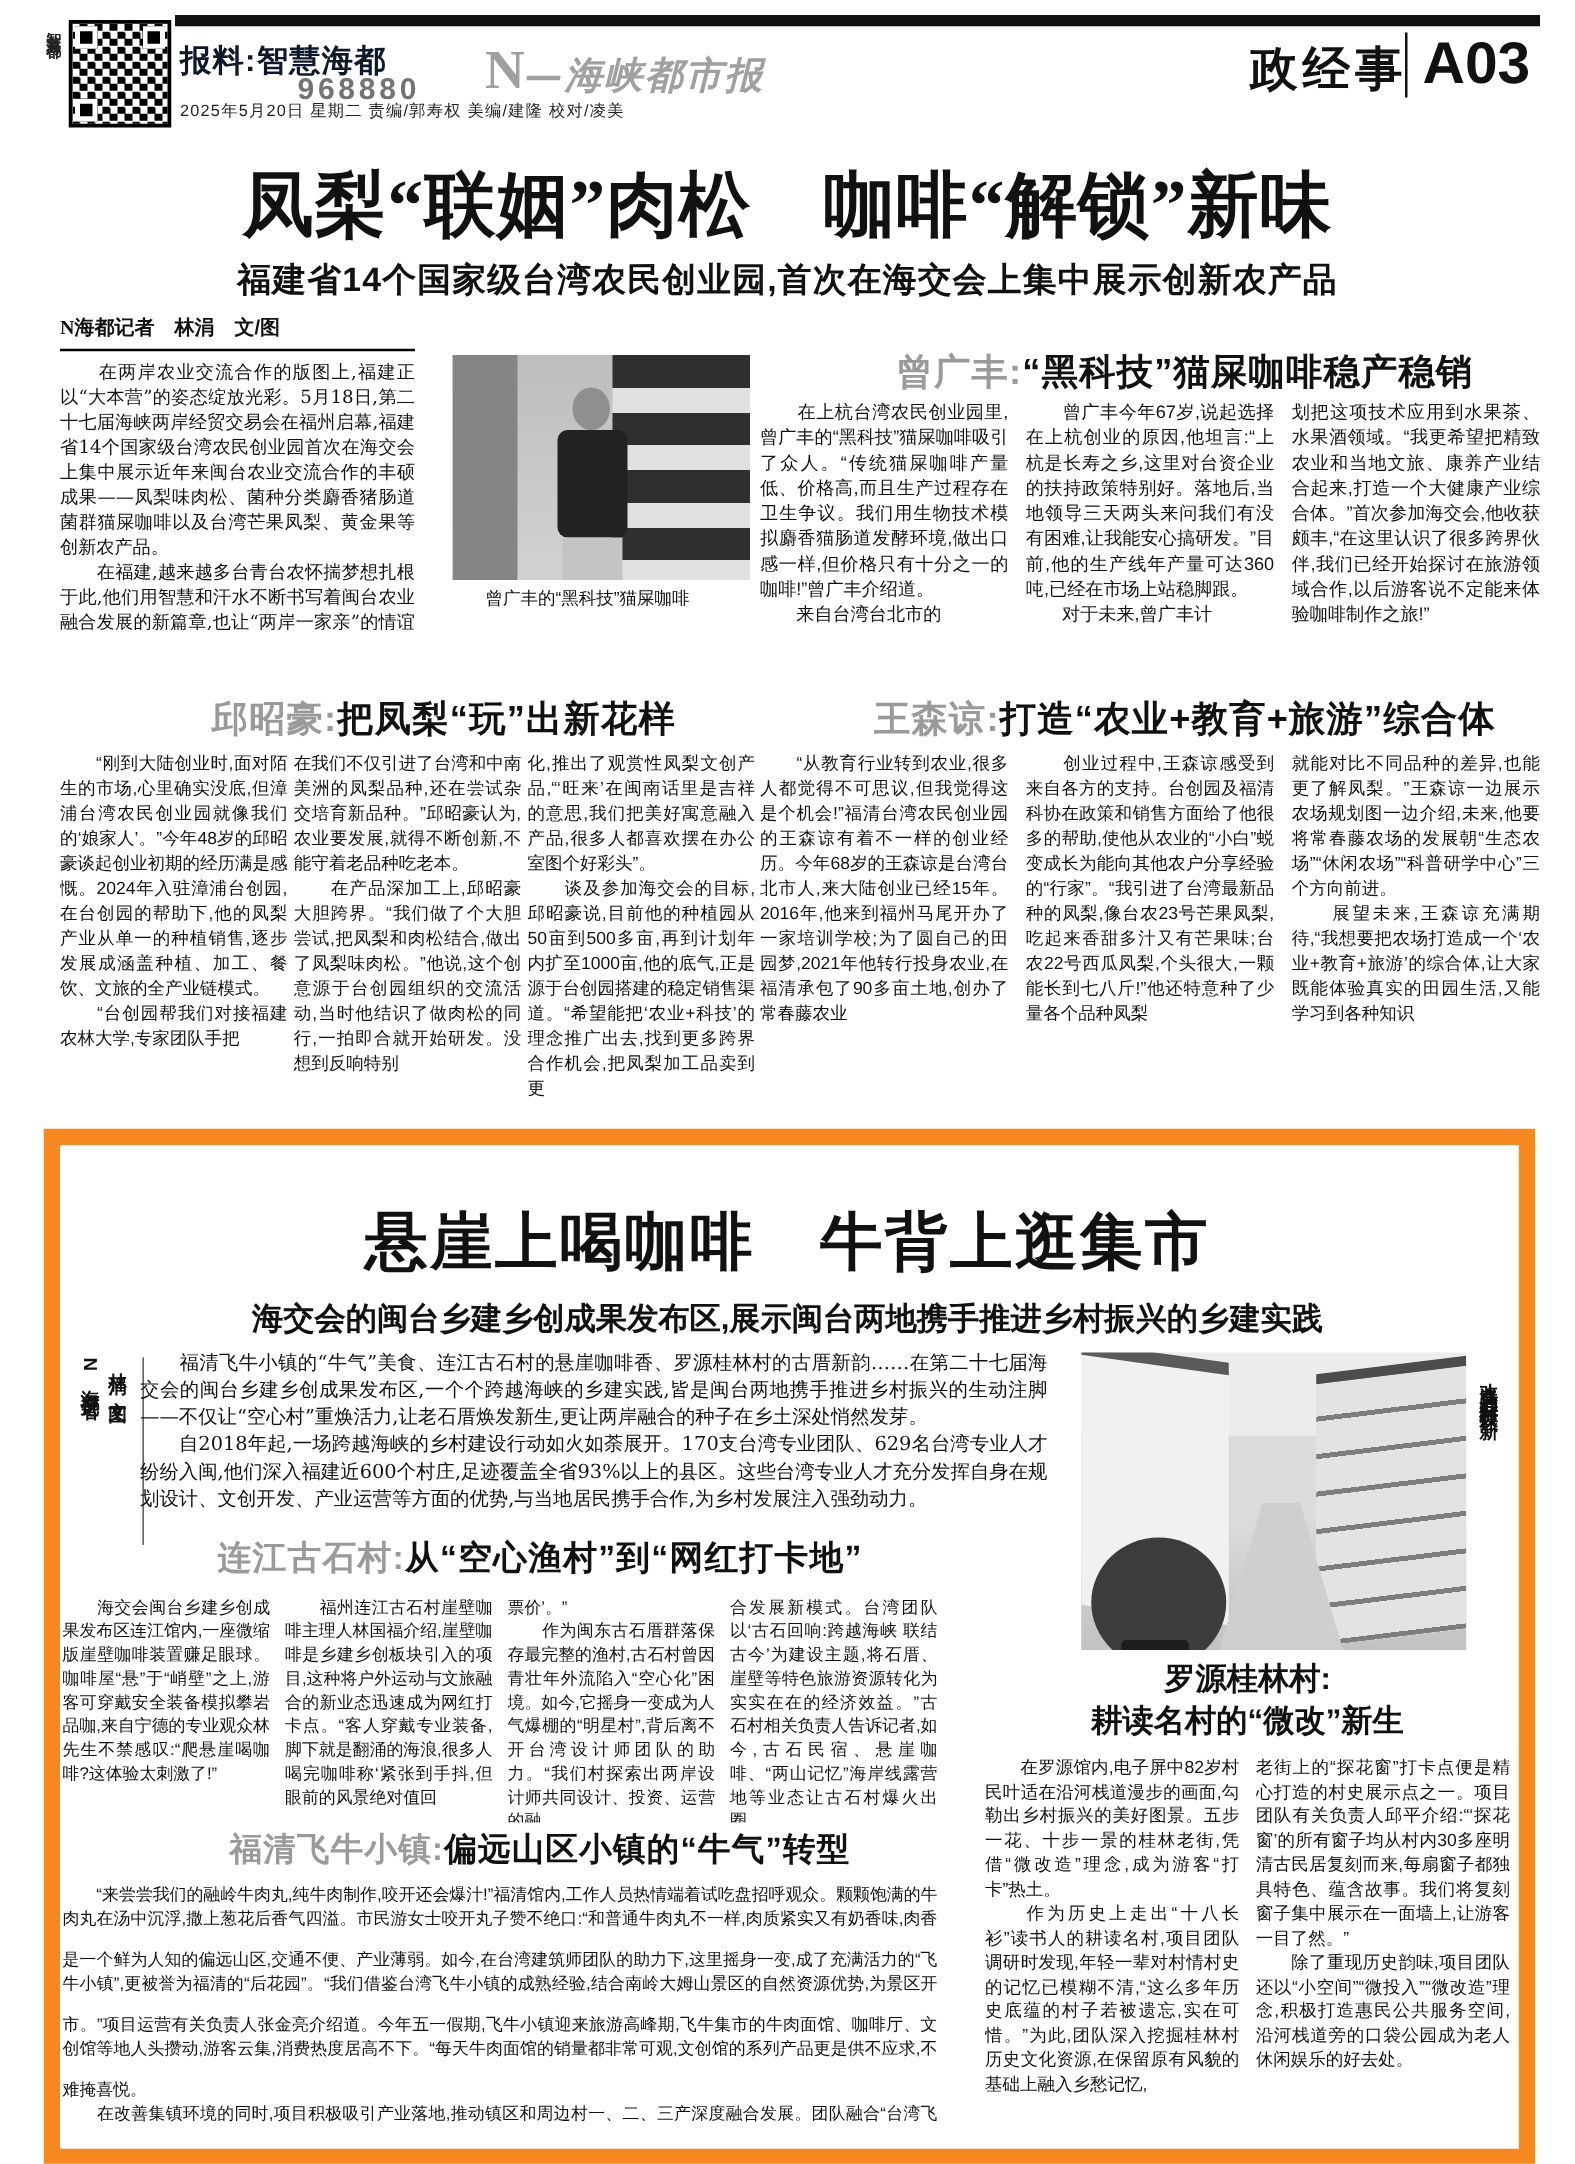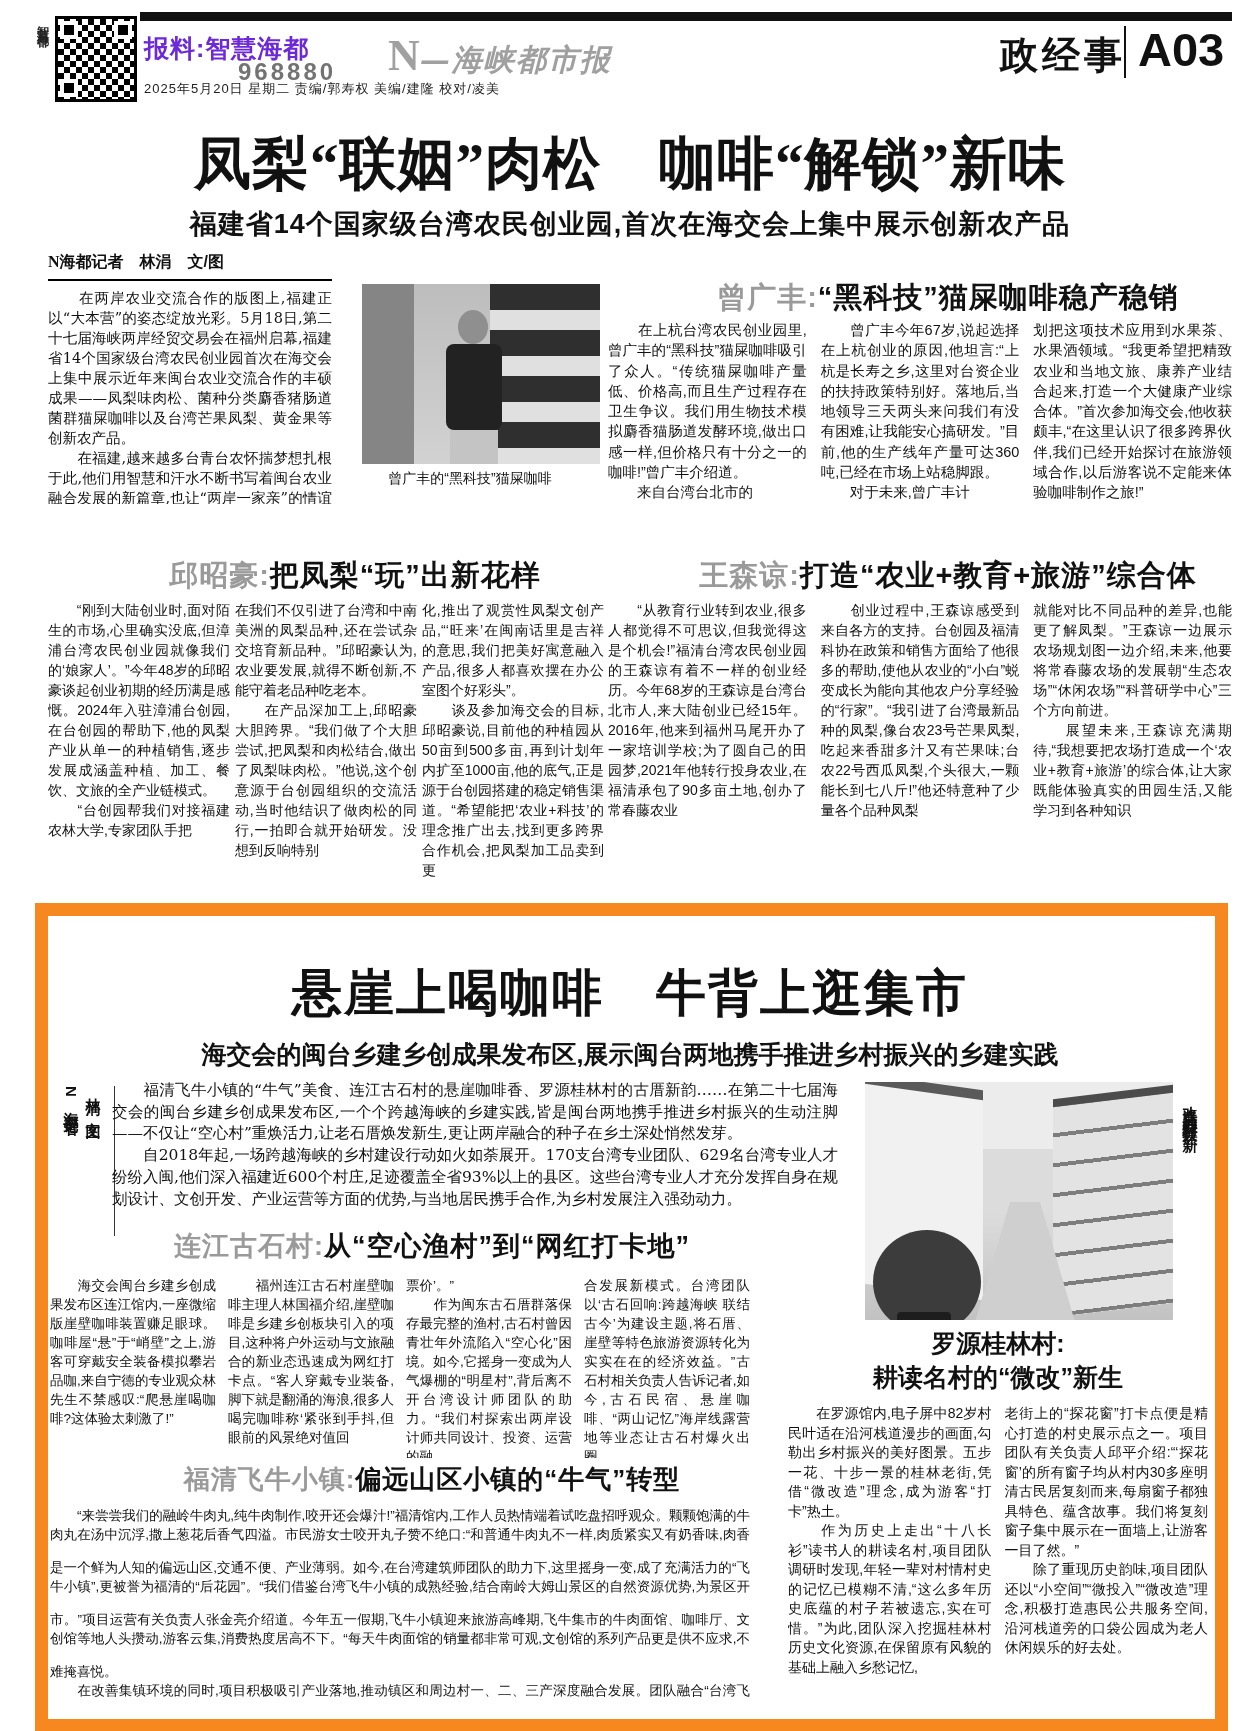--- a/index.html
+++ b/index.html
@@ -5,21 +5,21 @@
   html,body{margin:0;padding:0;}
   body{width:1260px;height:1731px;position:relative;background:#fff;overflow:hidden;
        font-family:"Liberation Sans","DejaVu Sans",sans-serif;color:#111;}
   .abs{position:absolute;}
   
   .topbar{left:140px;top:12px;width:1092px;height:9px;background:#111;}
   .qr-side{left:34px;top:16px;writing-mode:vertical-lr;font-size:12px;letter-spacing:3px;color:#222;font-weight:700;}
   .qr{left:55px;top:16px;width:76px;height:80px;border:3px solid #000;
       background:conic-gradient(#000 25%,#fff 0 50%,#000 0 75%,#fff 0) 0 0/12px 12px;}
   .qr .eye{position:absolute;width:18px;height:18px;background:#000;box-shadow:inset 0 0 0 4px #fff,inset 0 0 0 7px #000;}
-  .hotline{left:144px;top:32px;font-size:25px;font-weight:900;letter-spacing:1px;color:#6d28d9;}
+  .hotline{left:144px;top:32px;font-size:25px;font-weight:900;letter-spacing:1px;color:#0f172a;}
   .hotline-num{left:238px;top:58px;font-size:24px;font-weight:900;color:#737373;letter-spacing:3px;}
   .logo{left:388px;top:30px;color:#a0a0a0;}
   .logo .n{font-size:44px;font-weight:900;font-family:"Liberation Serif",serif;}
   .logo .script{font-size:30px;font-weight:700;font-style:italic;font-family:"DejaVu Serif",serif;letter-spacing:2px;}
   .dateline{left:144px;top:80px;font-size:13px;color:#222;letter-spacing:1px;}
   .section-name{left:1000px;top:30px;font-size:38px;font-weight:900;letter-spacing:4px;}
   .page-divider{left:1124px;top:26px;width:2px;height:52px;background:#111;}
   .page-no{left:1138px;top:22px;font-size:47px;font-weight:900;font-family:"Liberation Sans",sans-serif;}
   
   .main-headline{left:60px;top:126px;width:1140px;text-align:center;font-size:57px;font-weight:900;

